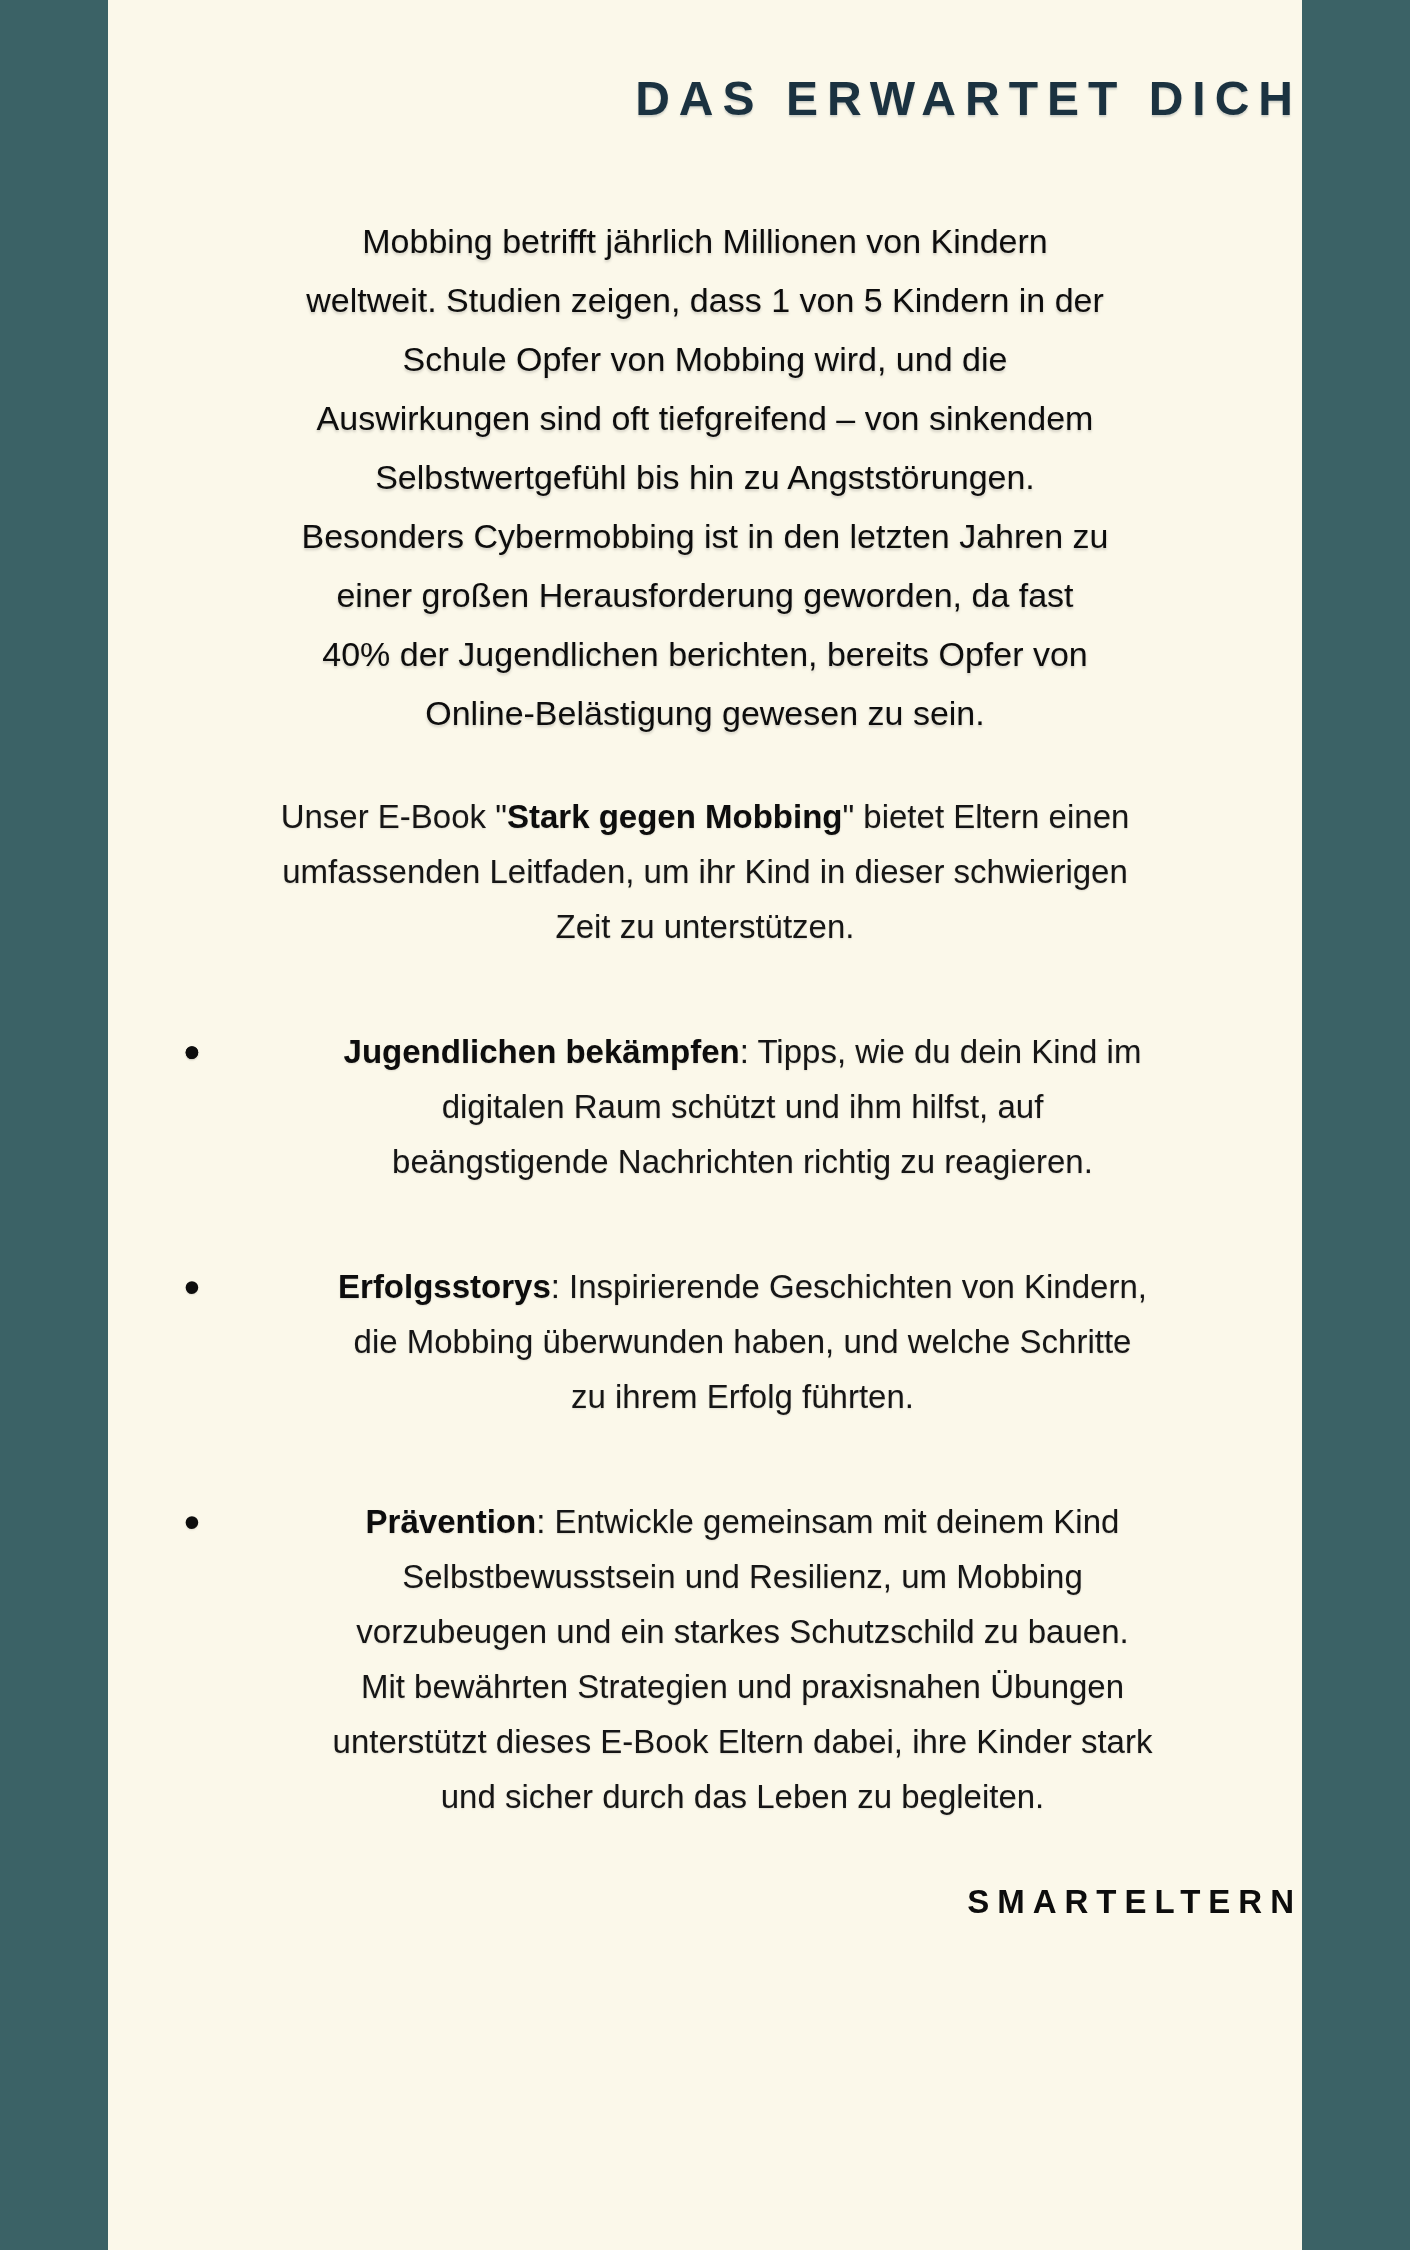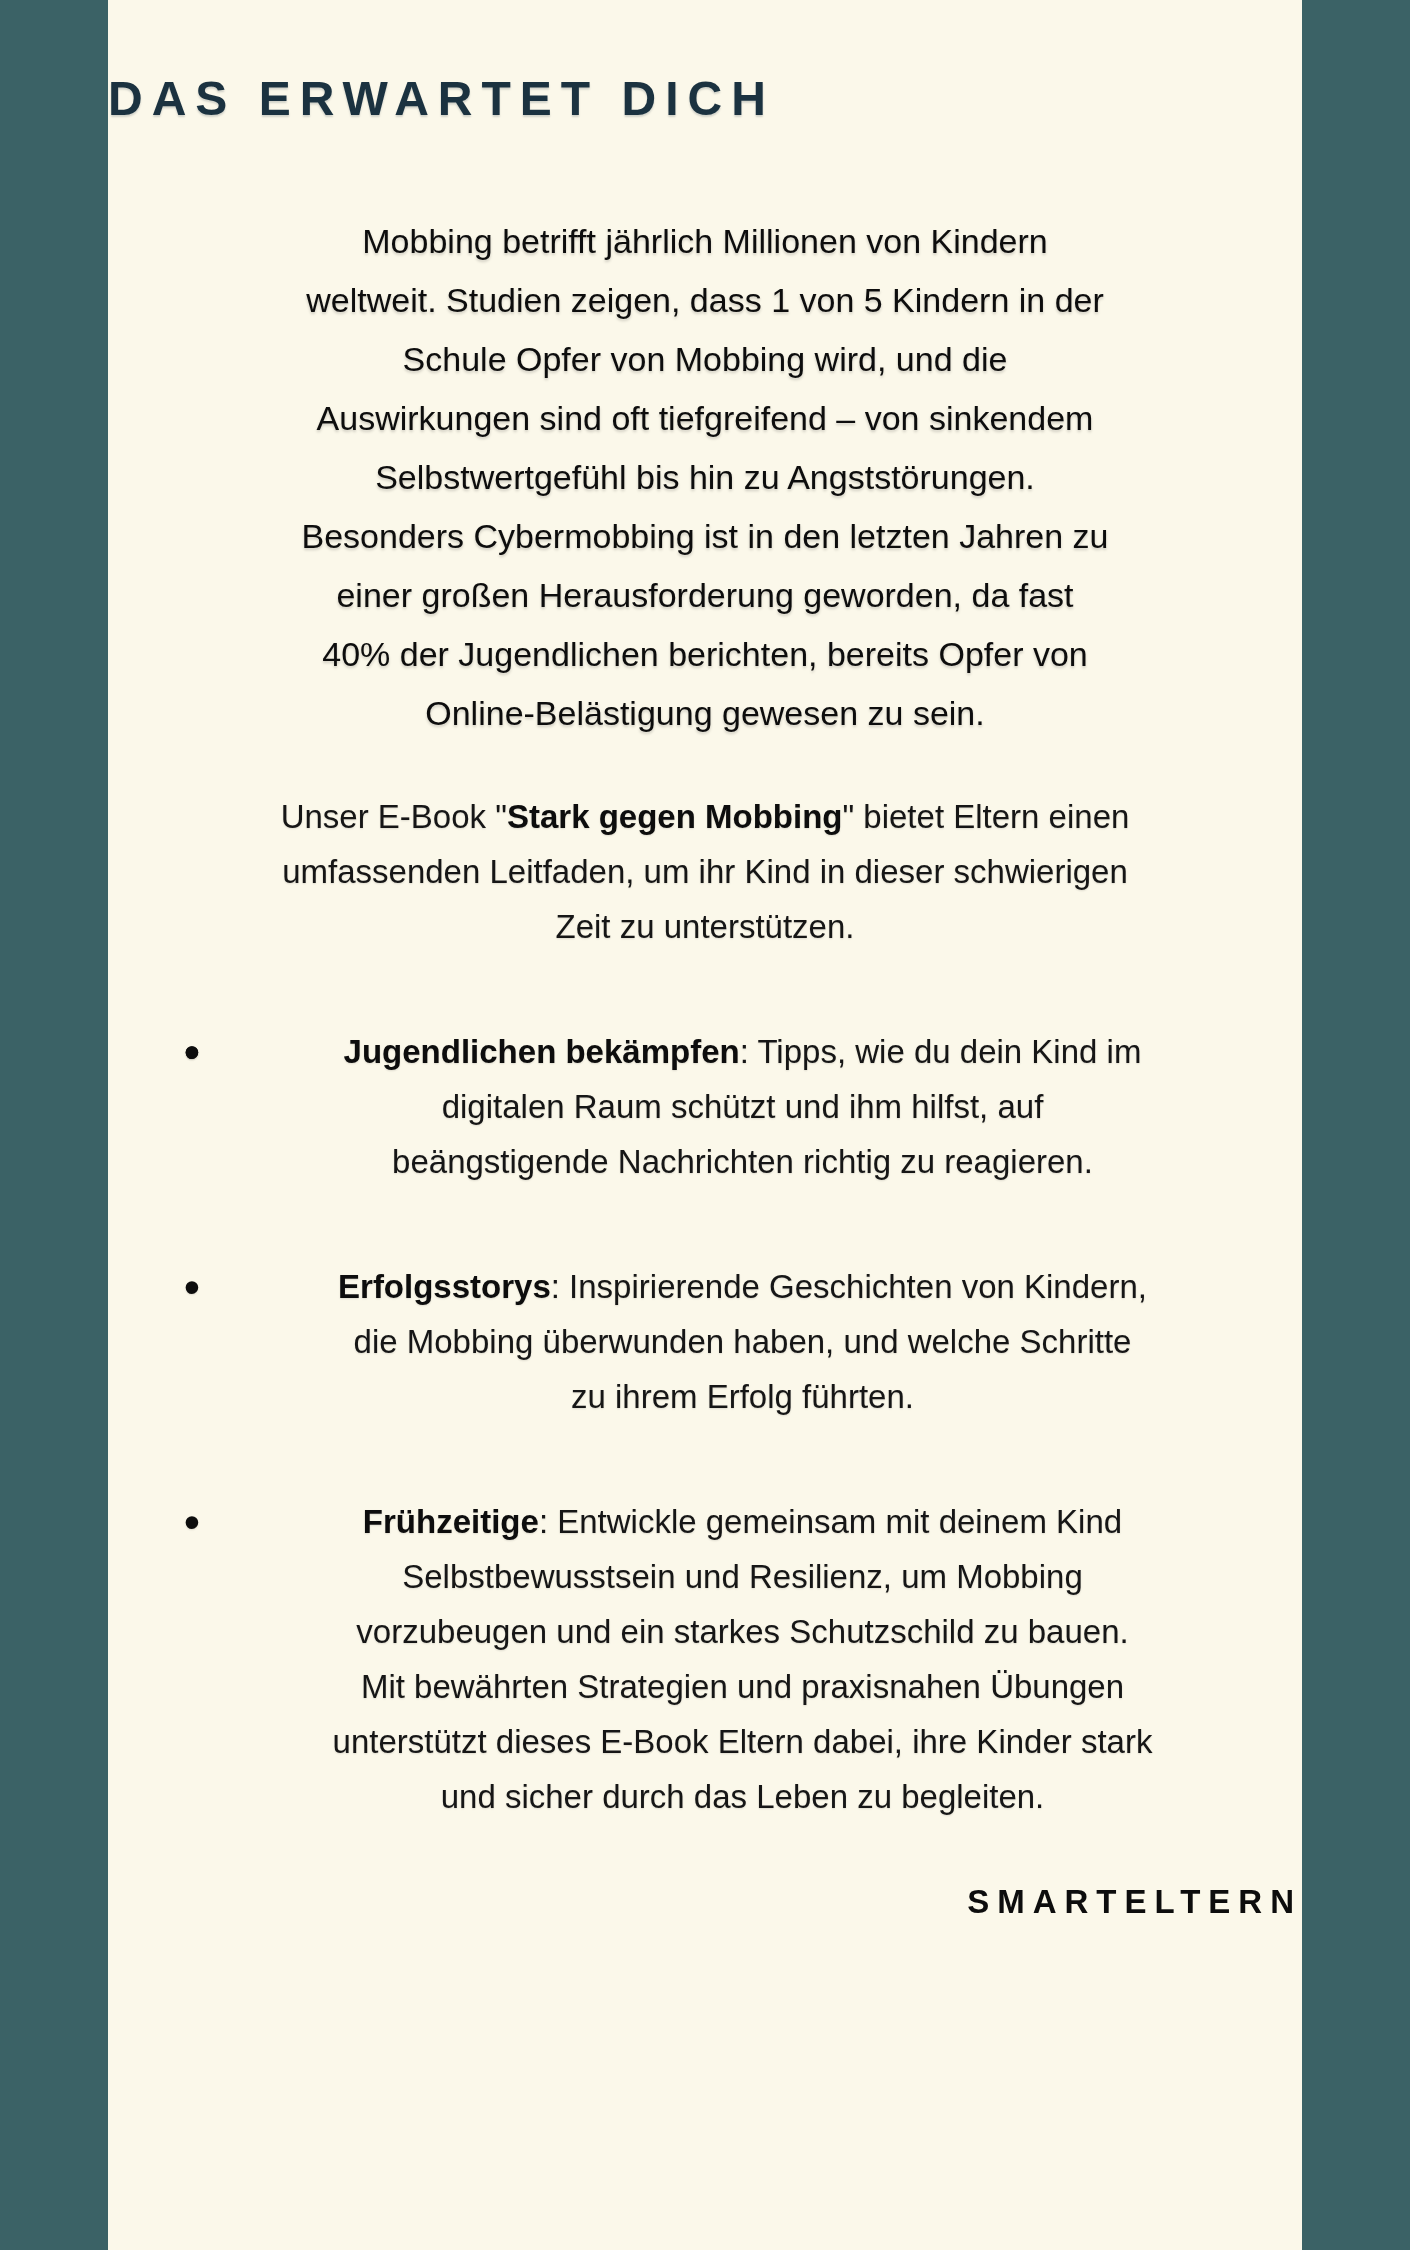--- a/index.html
+++ b/index.html
@@ -20,21 +20,21 @@
   .panel {
     position: absolute;
     left: 108px; top: 0;
     width: 1194px; height: 2250px;
     background: #FBF8EA;
     overflow: hidden;
   }
   .title {
     margin: 0;
     padding-top: 74px;
-    text-align: left;
+    text-align: right;
     font-size: 48px;
     line-height: 50px;
     font-weight: bold;
     letter-spacing: 9px;
     color: #1B3240;
     text-shadow: 0 2px 2px rgba(20,40,55,0.18);
   }
   .intro {
     margin: 88px 22px 0;
     text-align: center;
@@ -131,21 +131,21 @@
 
     <li class="feature-item">
       <span class="bullet-dot">•</span>
       <span class="li-text"><strong>Erfolgsstorys</strong><span>: Inspirierende Geschichten von Kindern,
 die Mobbing überwunden haben, und welche Schritte
 zu ihrem Erfolg führten.</span></span>
     </li>
 
     <li class="feature-item">
       <span class="bullet-dot">•</span>
-      <span class="li-text"><strong>Frühzeitige</strong><span>: Entwickle gemeinsam mit deinem Kind
+      <span class="li-text"><strong>Prävention</strong><span>: Entwickle gemeinsam mit deinem Kind
 Selbstbewusstsein und Resilienz, um Mobbing
 vorzubeugen und ein starkes Schutzschild zu bauen.
 Mit bewährten Strategien und praxisnahen Übungen
 unterstützt dieses E-Book Eltern dabei, ihre Kinder stark
 und sicher durch das Leben zu begleiten.</span></span>
     </li>
 
   </ul>
 
   <div class="brand-footer">SMARTELTERN</div>

